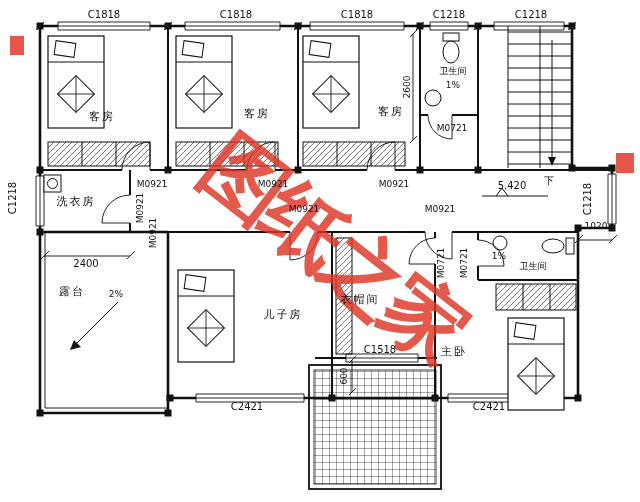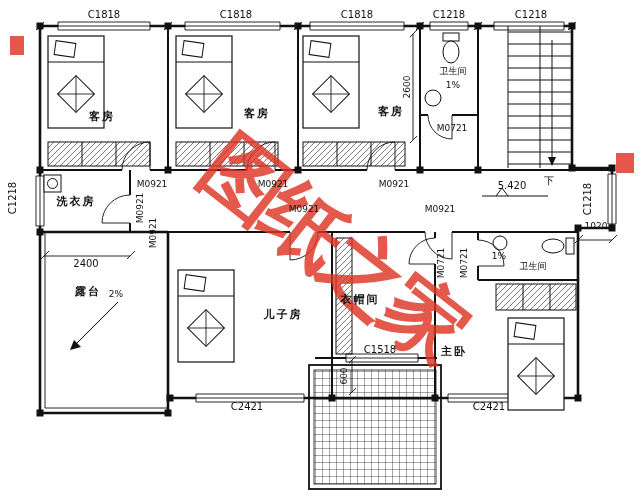--- a/index.html
+++ b/index.html
@@ -1,21 +1,21 @@
 <!DOCTYPE html>
 <html><head>
 <meta charset="utf-8">
 <style>
   html,body{margin:0;padding:0;background:#fff;}
   #stage{position:relative;width:640px;height:502px;background:#fff;overflow:hidden;
          font-family:"DejaVu Sans",sans-serif;}
   #linework{position:absolute;left:0;top:0;}
   .lbl{position:absolute;font-size:10px;color:#111;white-space:nowrap;
        transform:translate(-50%,-50%);line-height:1;}
-  .room{font-size:11px;letter-spacing:2px;font-weight:bold;}
+  .room{font-size:11px;letter-spacing:2px;}
   .small{font-size:9px;}
   .vert{transform:translate(-50%,-50%) rotate(-90deg);}
   .watermark{position:absolute;left:246px;top:112px;transform:rotate(38deg);
        transform-origin:0 0;font-weight:bold;font-size:82px;letter-spacing:-6px;
        color:#dd3526;opacity:.82;pointer-events:none;}
   .seal{position:absolute;background:#e03a2a;opacity:.85;}
   #seal-l{left:10px;top:36px;width:14px;height:19px;}
   #seal-r{left:616px;top:153px;width:18px;height:20px;}
 </style>
 </head>
@@ -220,21 +220,21 @@
 <span class="lbl" style="left:512px;top:186px">5.420</span>
 <span class="lbl" style="left:549px;top:181px">下</span>
 
 <span class="lbl room" style="left:76px;top:201px">洗衣房</span>
 <span class="lbl small vert" style="left:140px;top:208px">M0921</span>
 <span class="lbl small vert" style="left:153px;top:233px">M0921</span>
 <span class="lbl small" style="left:304px;top:209px">M0921</span>
 <span class="lbl small" style="left:440px;top:209px">M0921</span>
 
 <span class="lbl" style="left:86px;top:264px">2400</span>
-<span class="lbl room" style="left:88px;top:291px">露台</span>
+<span class="lbl room" style="left:72px;top:291px">露台</span>
 <span class="lbl small" style="left:116px;top:294px">2%</span>
 
 <span class="lbl room" style="left:283px;top:314px">儿子房</span>
 <span class="lbl room" style="left:360px;top:299px">衣帽间</span>
 <span class="lbl small vert" style="left:441px;top:263px">M0721</span>
 <span class="lbl small vert" style="left:464px;top:263px">M0721</span>
 <span class="lbl small" style="left:499px;top:256px">1%</span>
 <span class="lbl small" style="left:533px;top:266px">卫生间</span>
 <span class="lbl room" style="left:454px;top:351px">主卧</span>
 

